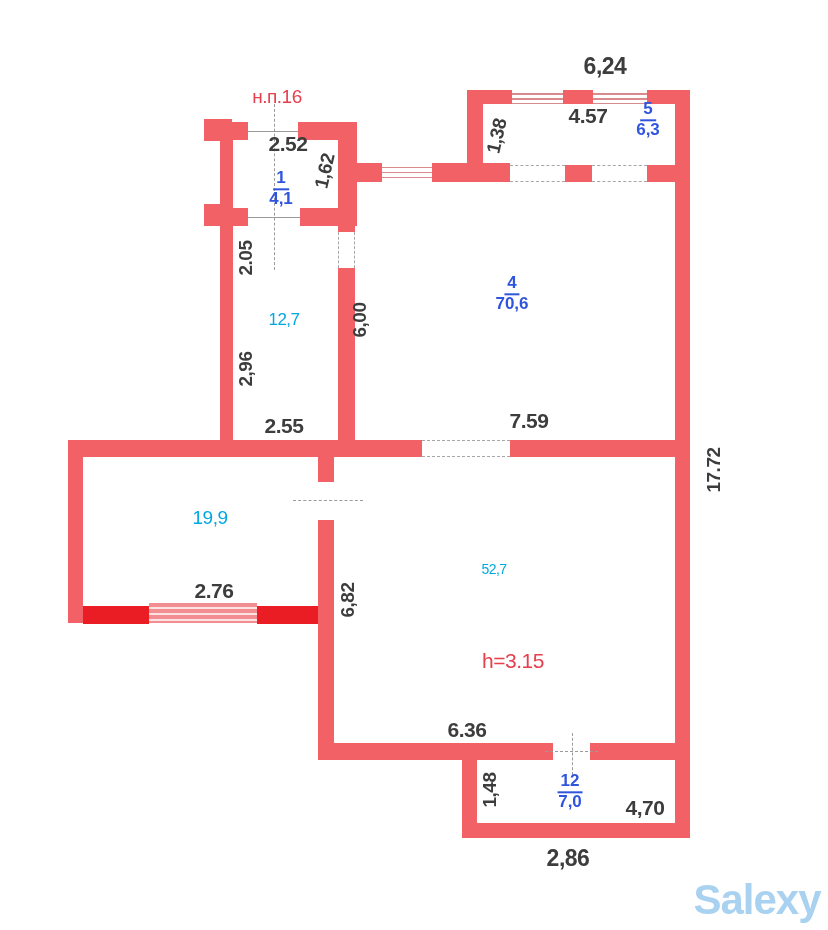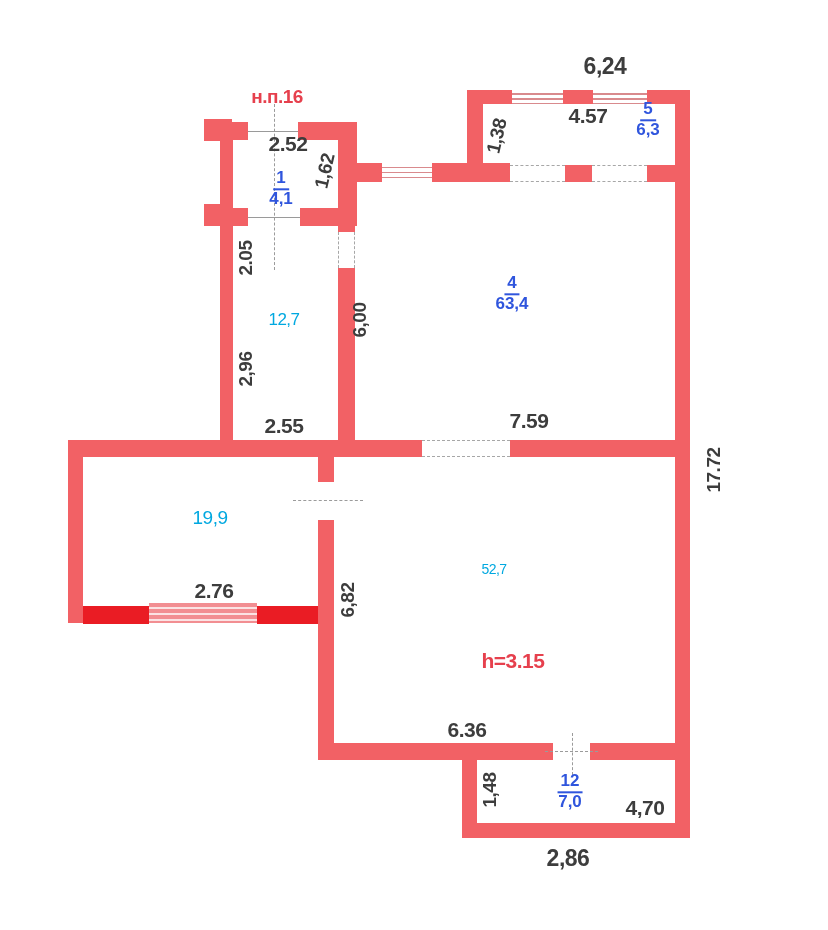--- a/index.html
+++ b/index.html
@@ -20,21 +20,21 @@
   .oh{border-top:1.5px dashed #a7a7a7;border-bottom:1.5px dashed #a7a7a7;}
   .ov{border-left:1.5px dashed #a7a7a7;border-right:1.5px dashed #a7a7a7;}
   .dh{position:absolute;height:0;border-top:1.5px dashed var(--dash);}
   .dv{position:absolute;width:0;border-left:1.5px dashed var(--dash);}
   .lbl{position:absolute;transform:translate(-50%,-50%);white-space:nowrap;
        color:var(--dim);font-weight:700;letter-spacing:-0.5px;}
   .t1{font-size:23px;} .t2{font-size:21px;} .t3{font-size:19px;}
   .rot{transform:translate(-50%,-50%) rotate(-90deg);}
   .rot77{transform:translate(-50%,-50%) rotate(-77deg);}
   .cyan{color:var(--cyan);font-weight:400;}
-  .redlbl{color:var(--redlbl);font-weight:700;}
+  .redlbl{color:var(--redlbl);font-weight:400;}
   .frac{position:absolute;transform:translate(-50%,-50%);display:flex;flex-direction:column;
         align-items:center;color:var(--blue);font-weight:700;font-size:17px;line-height:1.1;}
   .frac .num{border-bottom:2px solid currentColor;padding:0 3px;}
   .watermark{position:absolute;transform:translate(-50%,-50%);color:var(--watermark);
         font-weight:700;font-size:42px;letter-spacing:-1px;}
 </style>
 </head>
 <body>
 
 <div id="plan">
@@ -122,25 +122,26 @@
   <div class="frac" style="left:281px;top:189px">
     <span class="num">1</span>
     <span class="den">4,1</span>
   </div>
   <div class="frac" style="left:648px;top:120px">
     <span class="num">5</span>
     <span class="den">6,3</span>
   </div>
   <div class="frac" style="left:512px;top:294px">
     <span class="num">4</span>
-    <span class="den">63,4</span>
+    <span class="den">70,6</span>
   </div>
   <div class="frac" style="left:570px;top:792px">
     <span class="num">12</span>
     <span class="den">7,0</span>
   </div>
 
   <div class="lbl cyan" style="left:284px;top:320px;font-size:17px">12,7</div>
   <div class="lbl cyan" style="left:210px;top:518px;font-size:19px">19,9</div>
   <div class="lbl cyan" style="left:494px;top:569px;font-size:14px">52,7</div>
 
+  <div class="watermark" style="left:757px;top:900px">Salexy</div>
 
 </div>
 
 </body></html>

